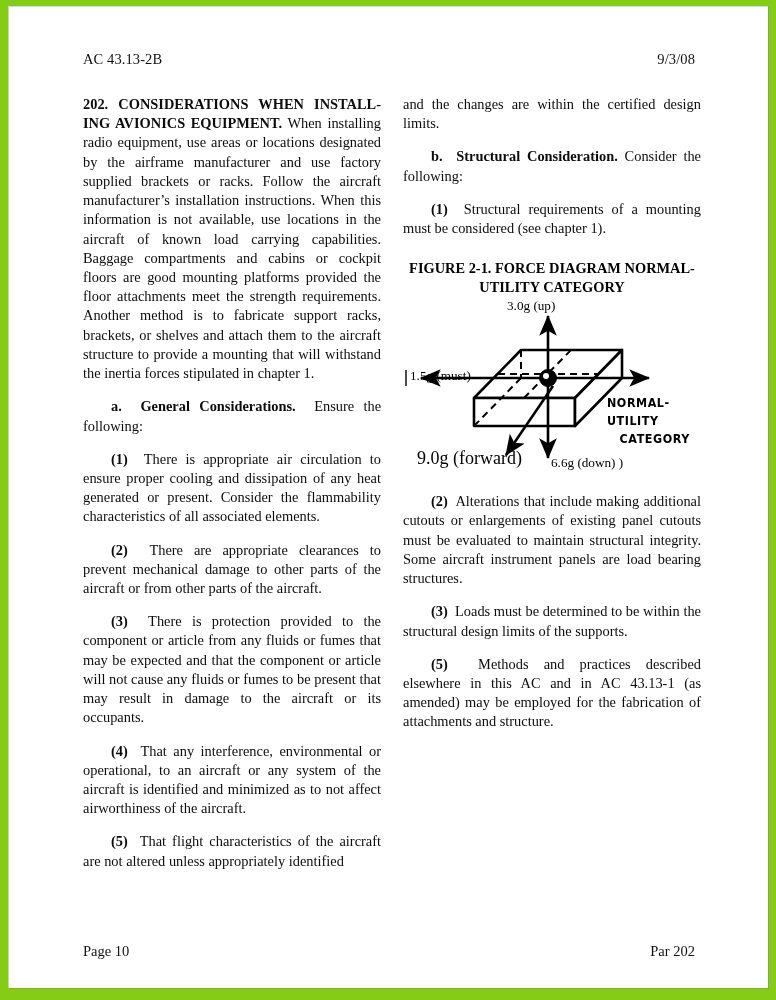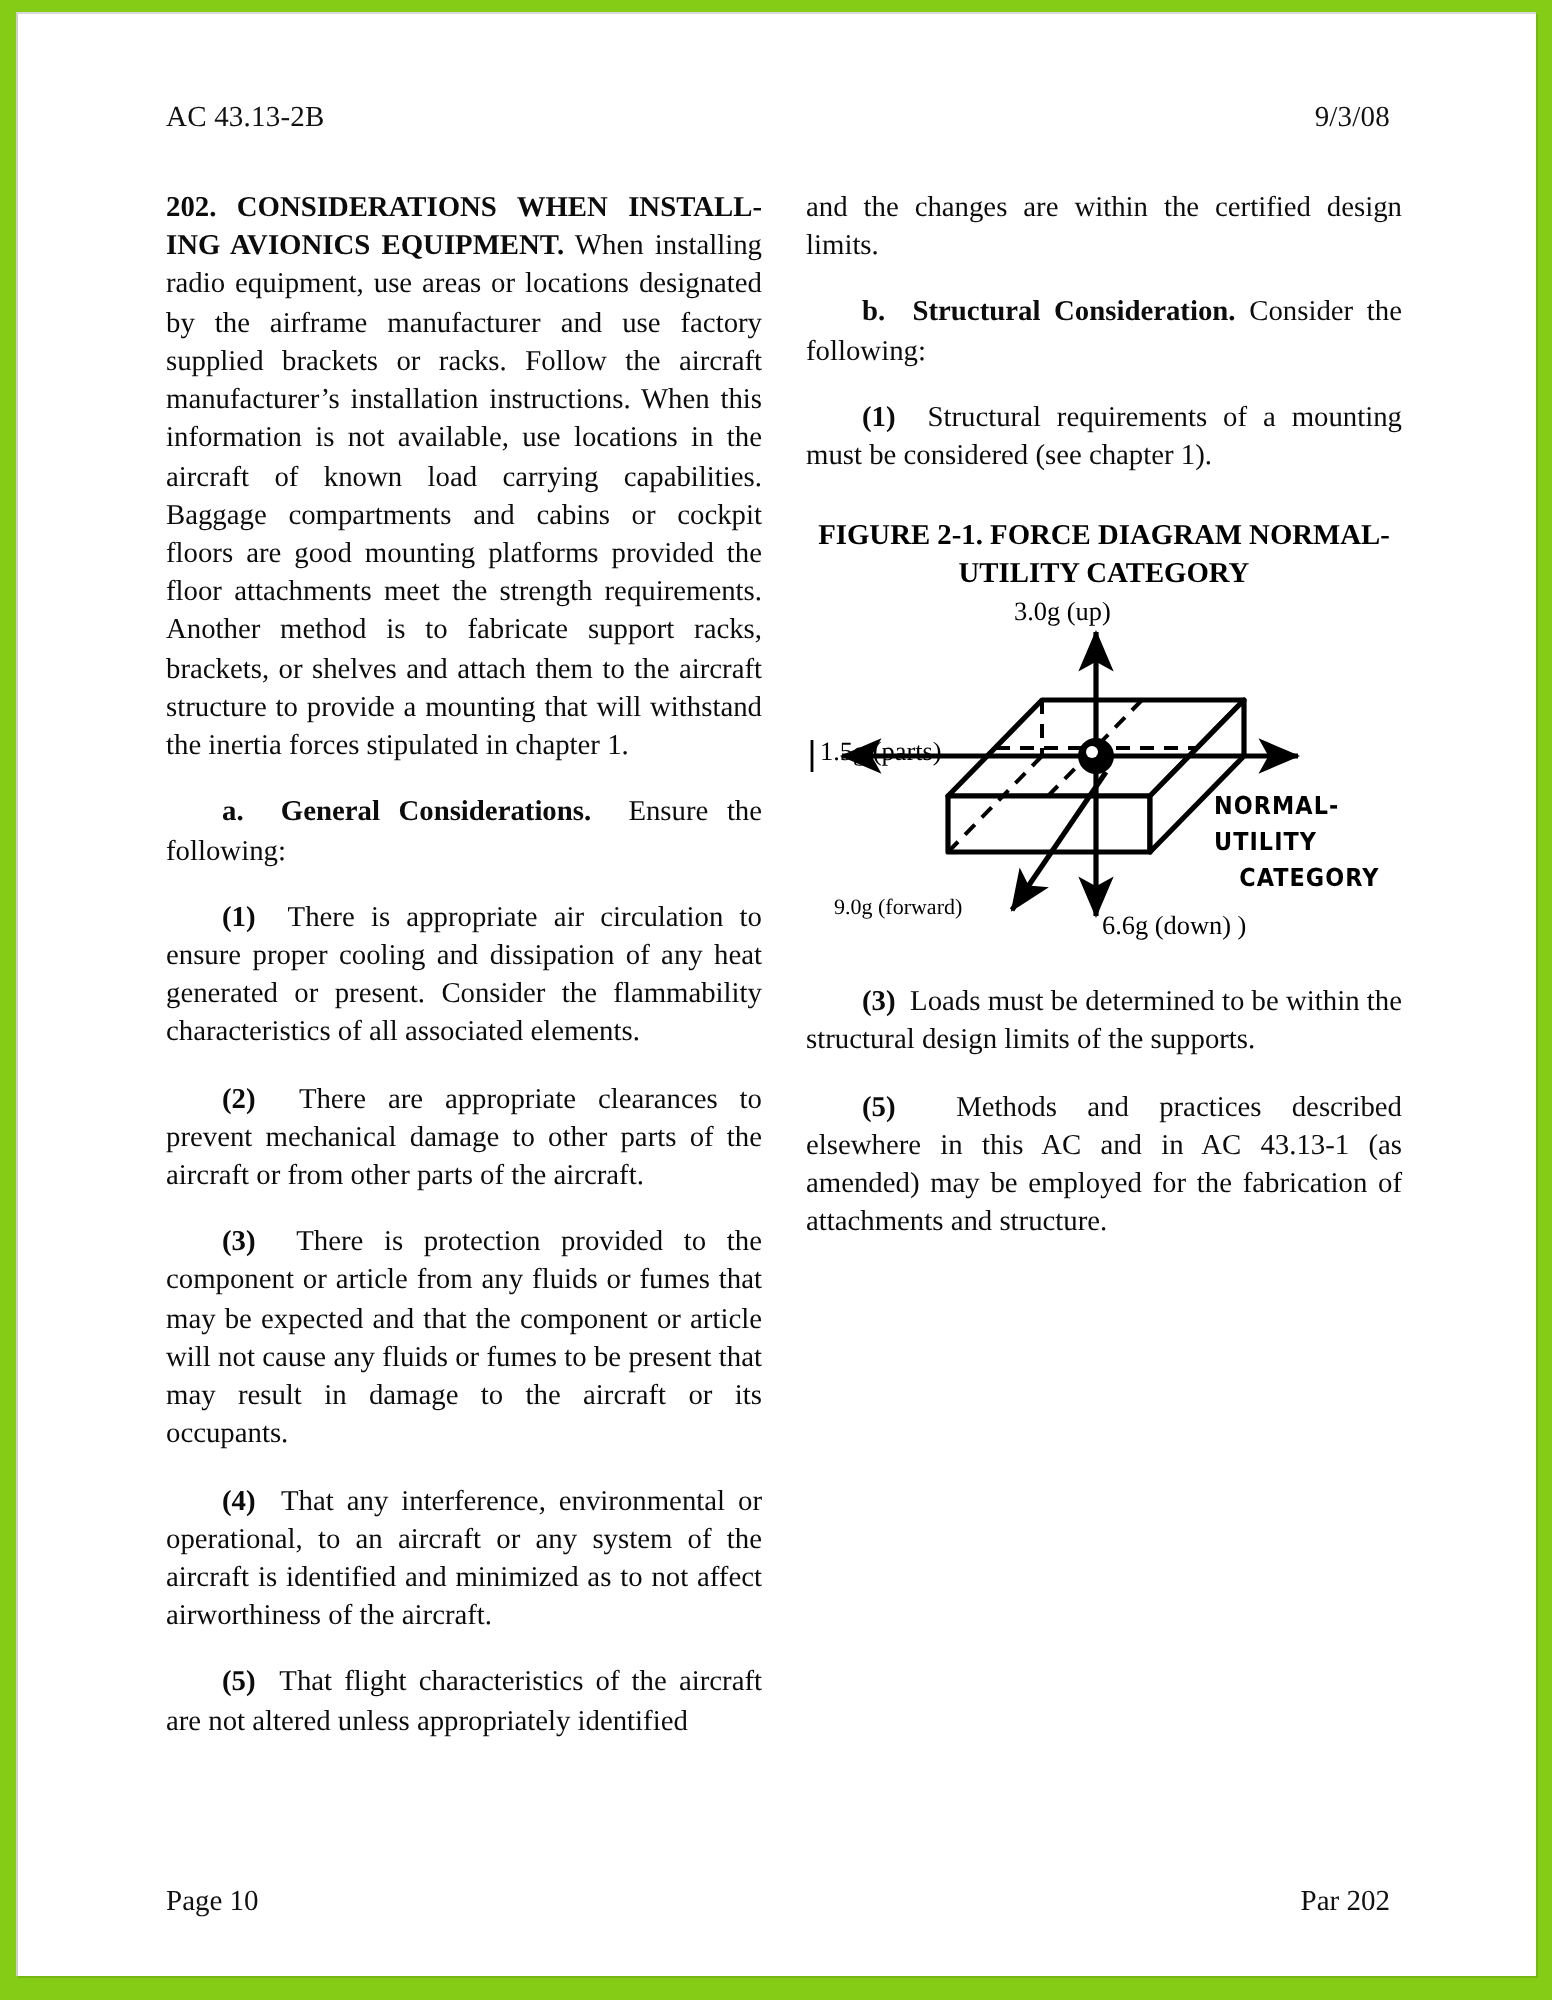--- a/index.html
+++ b/index.html
@@ -200,35 +200,36 @@
               <line x1="150" y1="88" x2="103" y2="157" stroke="#000" stroke-width="2.6" marker-end="url(#ahead)"></line>
 
               <circle cx="145" cy="80" r="8.5" fill="#000" stroke="#000" stroke-width="1"></circle>
               <circle cx="143" cy="78" r="3" fill="#ffffff"></circle>
 
               <line x1="3" y1="72" x2="3" y2="88" stroke="#000" stroke-width="1.4"></line>
             </svg>
 
             <div style="position:absolute;left:104px;top:0px;font-size:13.2px;">3.0g (up)</div>
 
-            <div style="position:absolute;left:7px;top:70px;font-size:13.2px;">1.5g (parts)</div>
-
-            <div style="position:absolute;left:14px;top:150px;font-size:11px;">9.0g (forward)</div>
+            <div style="position:absolute;left:7px;top:70px;font-size:13.2px;">1.5g (must)</div>
+
+            <div style="position:absolute;left:14px;top:150px;font-size:18px;">9.0g (forward)</div>
 
             <div style="position:absolute;left:148px;top:157px;font-size:13.2px;">6.6g (down) )</div>
 
             <div style="position:absolute;left:204px;top:96px;font-size:12.4px;font-weight:bold;
                         font-family:'DejaVu Sans', sans-serif;letter-spacing:0.6px;
                         transform:scaleX(0.9);transform-origin:left top;line-height:1.45;">
               <span>NORMAL-UTILITY</span><br>
               <span style="display:inline-block;padding-left:14px;">CATEGORY</span>
             </div>
           </div>
         </div>
 
+        <p class="para indent"><span class="numtag">(2)</span>&nbsp; <span>Alterations that include making additional cutouts or enlargements of existing panel cutouts must be evaluated to maintain structural integrity.  Some aircraft instrument panels are load bearing structures.</span></p>
 
         <p class="para indent"><span class="numtag">(3)</span>&nbsp; <span>Loads must be determined to be within the structural design limits of the supports.</span></p>
 
 
         <p class="para indent"><span class="numtag">(5)</span>&nbsp; <span>Methods and practices described elsewhere in this AC and in AC 43.13-1 (as amended) may be employed for the fabrication of attachments and structure.</span></p>
 
       </div>
     </div>
 
     <div class="runfoot">

